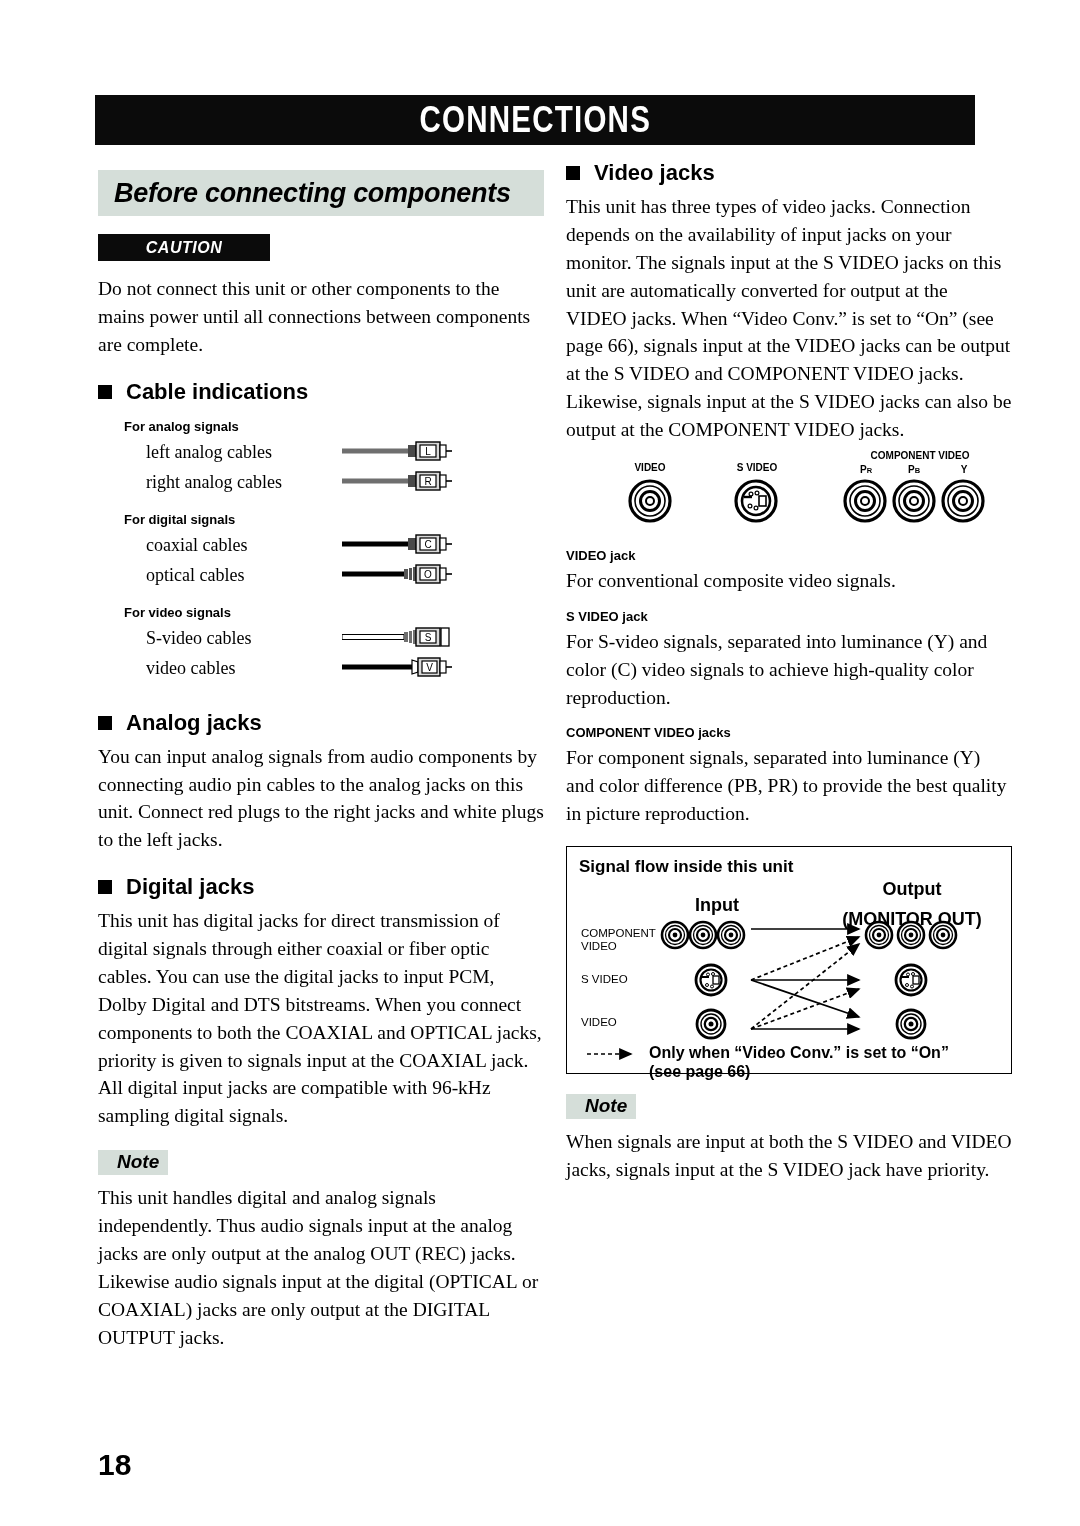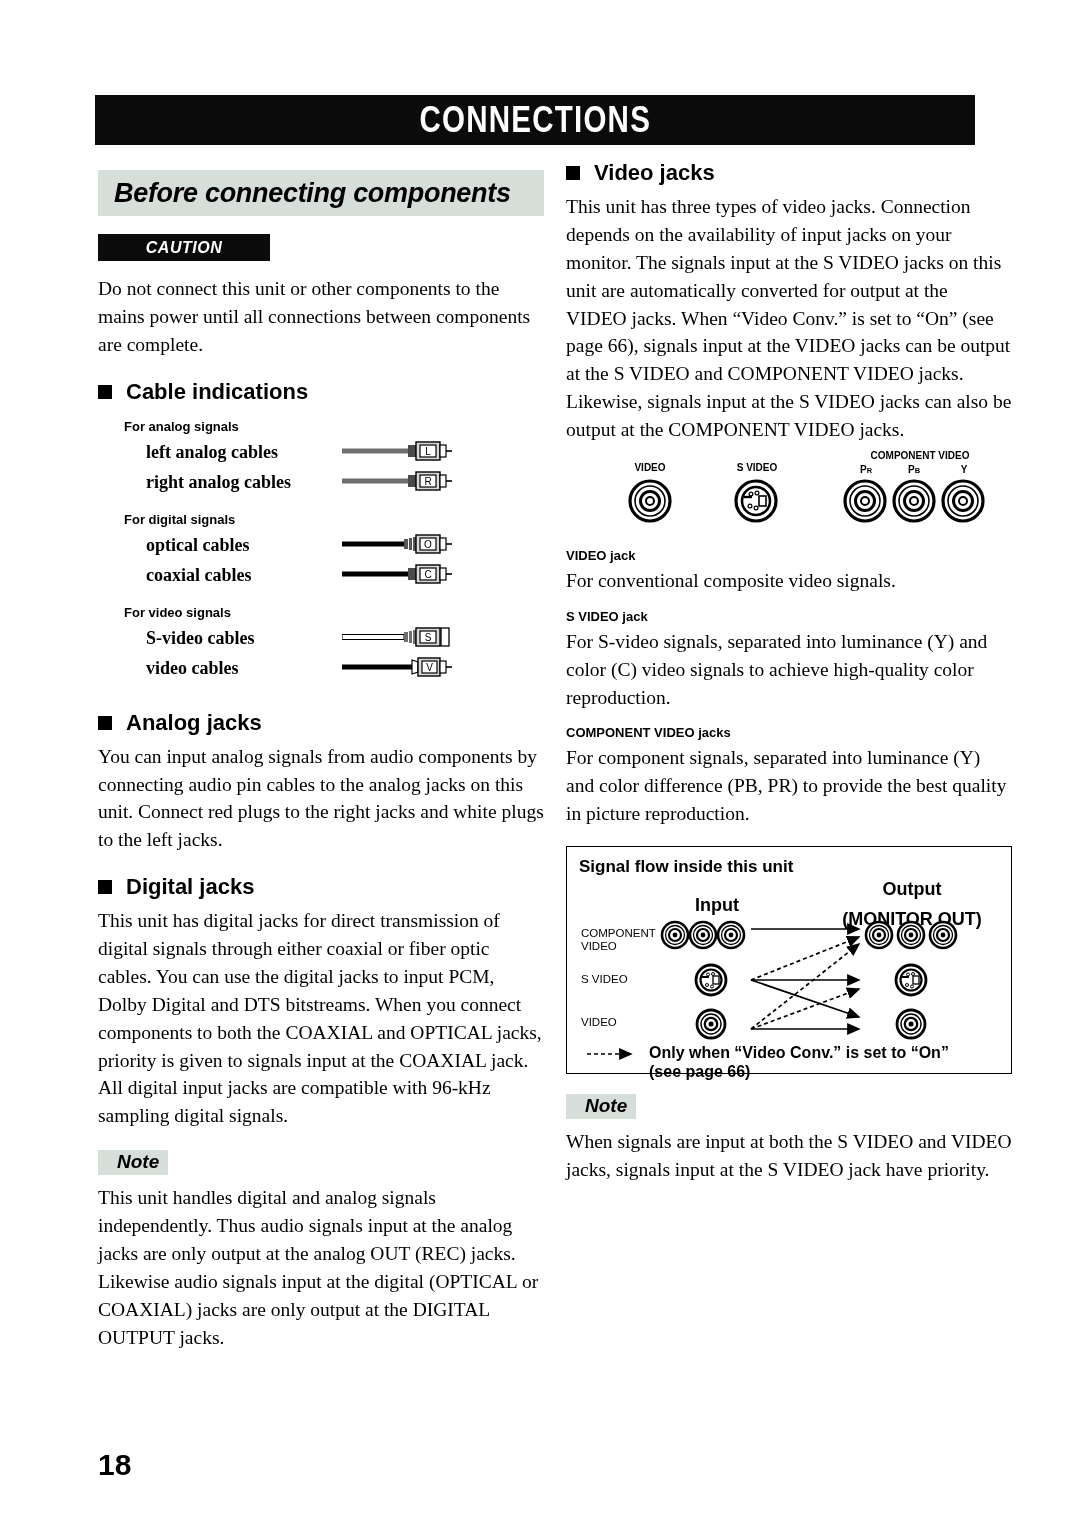--- a/index.html
+++ b/index.html
@@ -62,21 +62,21 @@
     font-family:"Liberation Sans", sans-serif;
     font-weight:bold;font-size:13px;margin:14px 0 4px 26px;
   }
   .sub-head.nomargin{margin-left:0;}
 
   
   .cable-row{
     display:flex;align-items:center;height:30px;margin-left:48px;
     width:390px;
   }
-  .cable-label{font-size:18px;flex:none;width:196px;font-weight:bold;}
+  .cable-label{font-size:18px;flex:none;width:196px;}
   .cable-art{flex:none;}
 
   
   .note-tag{
     background:#d5ded9;display:inline-block;padding:1px 9px 2px 19px;margin-bottom:9px;
     font-family:"Liberation Sans", sans-serif;font-weight:bold;font-style:italic;font-size:19px;
   }
 
   
   .jackrow{position:relative;height:68px;margin:12px 0 16px 0;}
@@ -166,44 +166,44 @@
           <text x="86" y="15.5" font-family="'Liberation Sans',sans-serif" font-size="10" text-anchor="middle" fill="#000">R</text>
           <rect x="98" y="6" width="6" height="12" fill="#fff" stroke="#000" stroke-width="1.2"></rect>
           <line x1="104" y1="12" x2="110" y2="12" stroke="#000" stroke-width="1.6"></line>
         </svg>
       </span>
     </div>
 
     
     <div class="sub-head">For digital signals</div>
     <div class="cable-row">
+      <span class="cable-label">coaxial cables</span>
+      <span class="cable-art">
+        <svg width="110" height="24" viewBox="0 0 110 24">
+          <line x1="0" y1="12" x2="66" y2="12" stroke="#000" stroke-width="5"></line>
+          <path d="M66 6 L74 6 L74 18 L66 18 Z" fill="#4a4a4a"></path>
+          <rect x="74" y="3" width="24" height="18" fill="#d9d9d9" stroke="#000" stroke-width="1.4"></rect>
+          <rect x="78" y="6" width="16" height="12" fill="#fff" stroke="#000" stroke-width="1.2"></rect>
+          <text x="86" y="15.5" font-family="'Liberation Sans',sans-serif" font-size="10" text-anchor="middle" fill="#000">C</text>
+          <rect x="98" y="6" width="6" height="12" fill="#fff" stroke="#000" stroke-width="1.2"></rect>
+          <line x1="104" y1="12" x2="110" y2="12" stroke="#000" stroke-width="1.6"></line>
+        </svg>
+      </span>
+    </div>
+    <div class="cable-row">
       <span class="cable-label">optical cables</span>
       <span class="cable-art">
         <svg width="110" height="24" viewBox="0 0 110 24">
           <line x1="0" y1="12" x2="62" y2="12" stroke="#000" stroke-width="5"></line>
           <rect x="62" y="7" width="4" height="10" fill="#555"></rect>
           <rect x="67" y="6" width="3" height="12" fill="#555"></rect>
           <rect x="71" y="5" width="3" height="14" fill="#555"></rect>
           <rect x="74" y="3" width="24" height="18" fill="#d9d9d9" stroke="#000" stroke-width="1.4"></rect>
           <rect x="78" y="6" width="16" height="12" fill="#fff" stroke="#000" stroke-width="1.2"></rect>
           <text x="86" y="15.5" font-family="'Liberation Sans',sans-serif" font-size="10" text-anchor="middle" fill="#000">O</text>
-          <rect x="98" y="6" width="6" height="12" fill="#fff" stroke="#000" stroke-width="1.2"></rect>
-          <line x1="104" y1="12" x2="110" y2="12" stroke="#000" stroke-width="1.6"></line>
-        </svg>
-      </span>
-    </div>
-    <div class="cable-row">
-      <span class="cable-label">coaxial cables</span>
-      <span class="cable-art">
-        <svg width="110" height="24" viewBox="0 0 110 24">
-          <line x1="0" y1="12" x2="66" y2="12" stroke="#000" stroke-width="5"></line>
-          <path d="M66 6 L74 6 L74 18 L66 18 Z" fill="#4a4a4a"></path>
-          <rect x="74" y="3" width="24" height="18" fill="#d9d9d9" stroke="#000" stroke-width="1.4"></rect>
-          <rect x="78" y="6" width="16" height="12" fill="#fff" stroke="#000" stroke-width="1.2"></rect>
-          <text x="86" y="15.5" font-family="'Liberation Sans',sans-serif" font-size="10" text-anchor="middle" fill="#000">C</text>
           <rect x="98" y="6" width="6" height="12" fill="#fff" stroke="#000" stroke-width="1.2"></rect>
           <line x1="104" y1="12" x2="110" y2="12" stroke="#000" stroke-width="1.6"></line>
         </svg>
       </span>
     </div>
 
     
     <div class="sub-head">For video signals</div>
     <div class="cable-row">
       <span class="cable-label">S-video cables</span>

